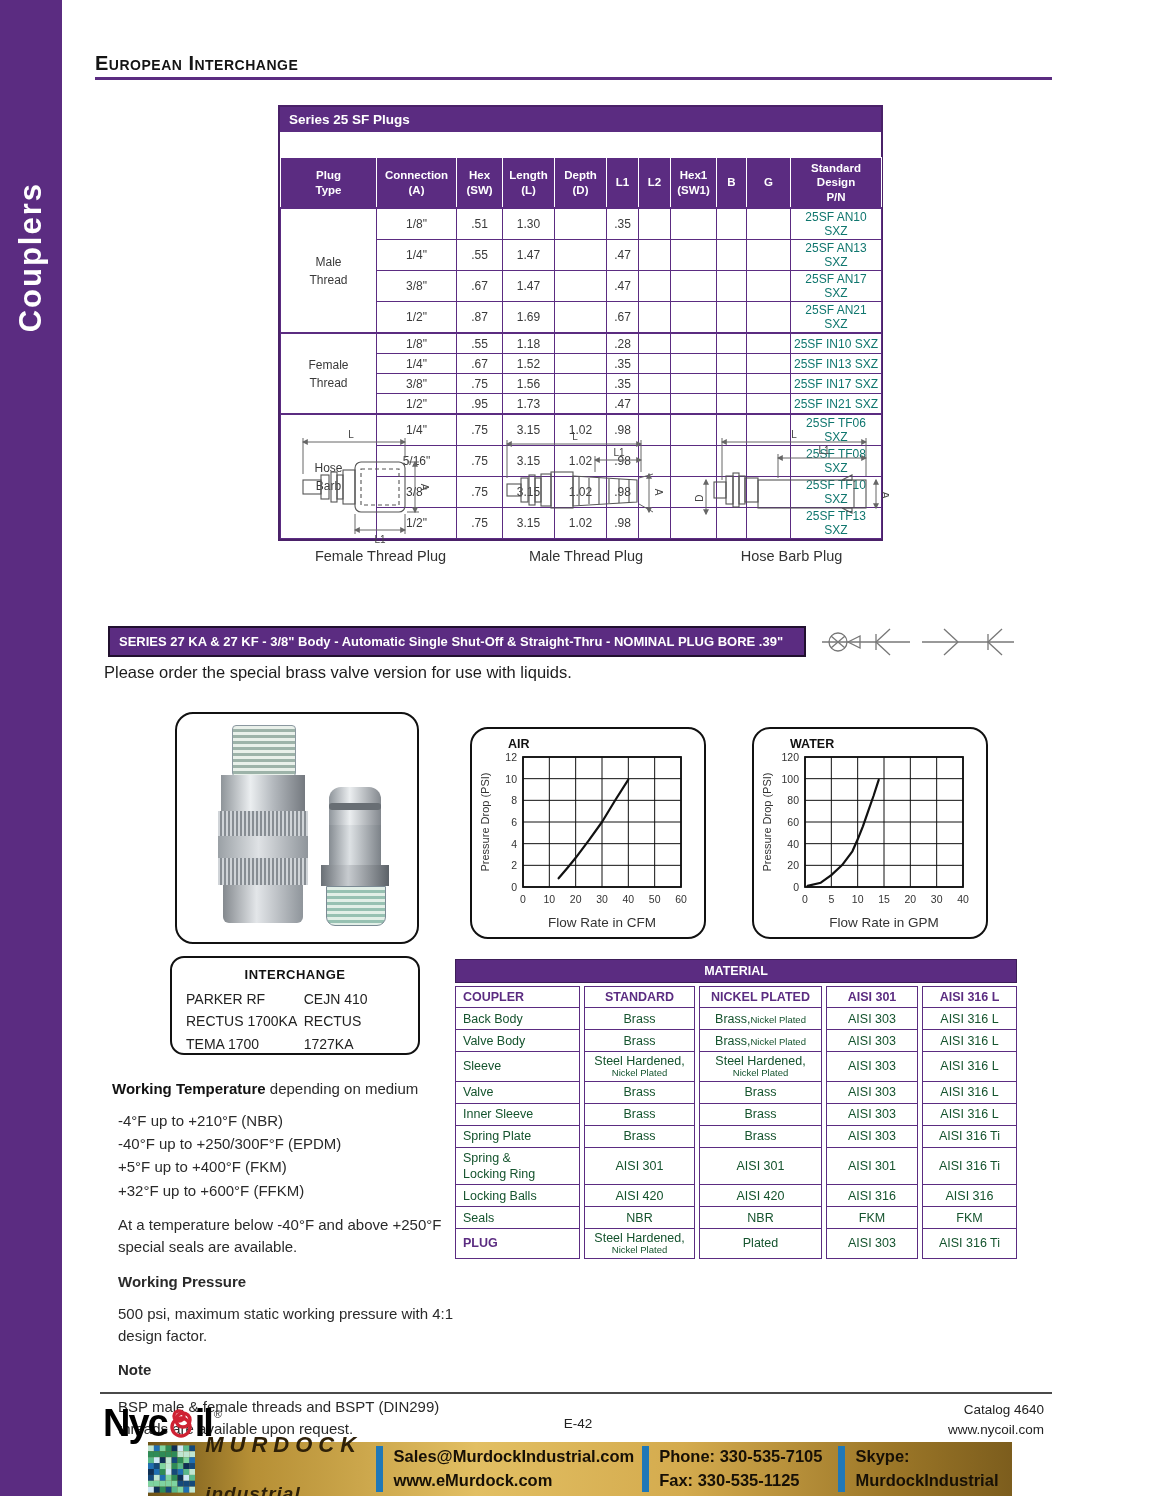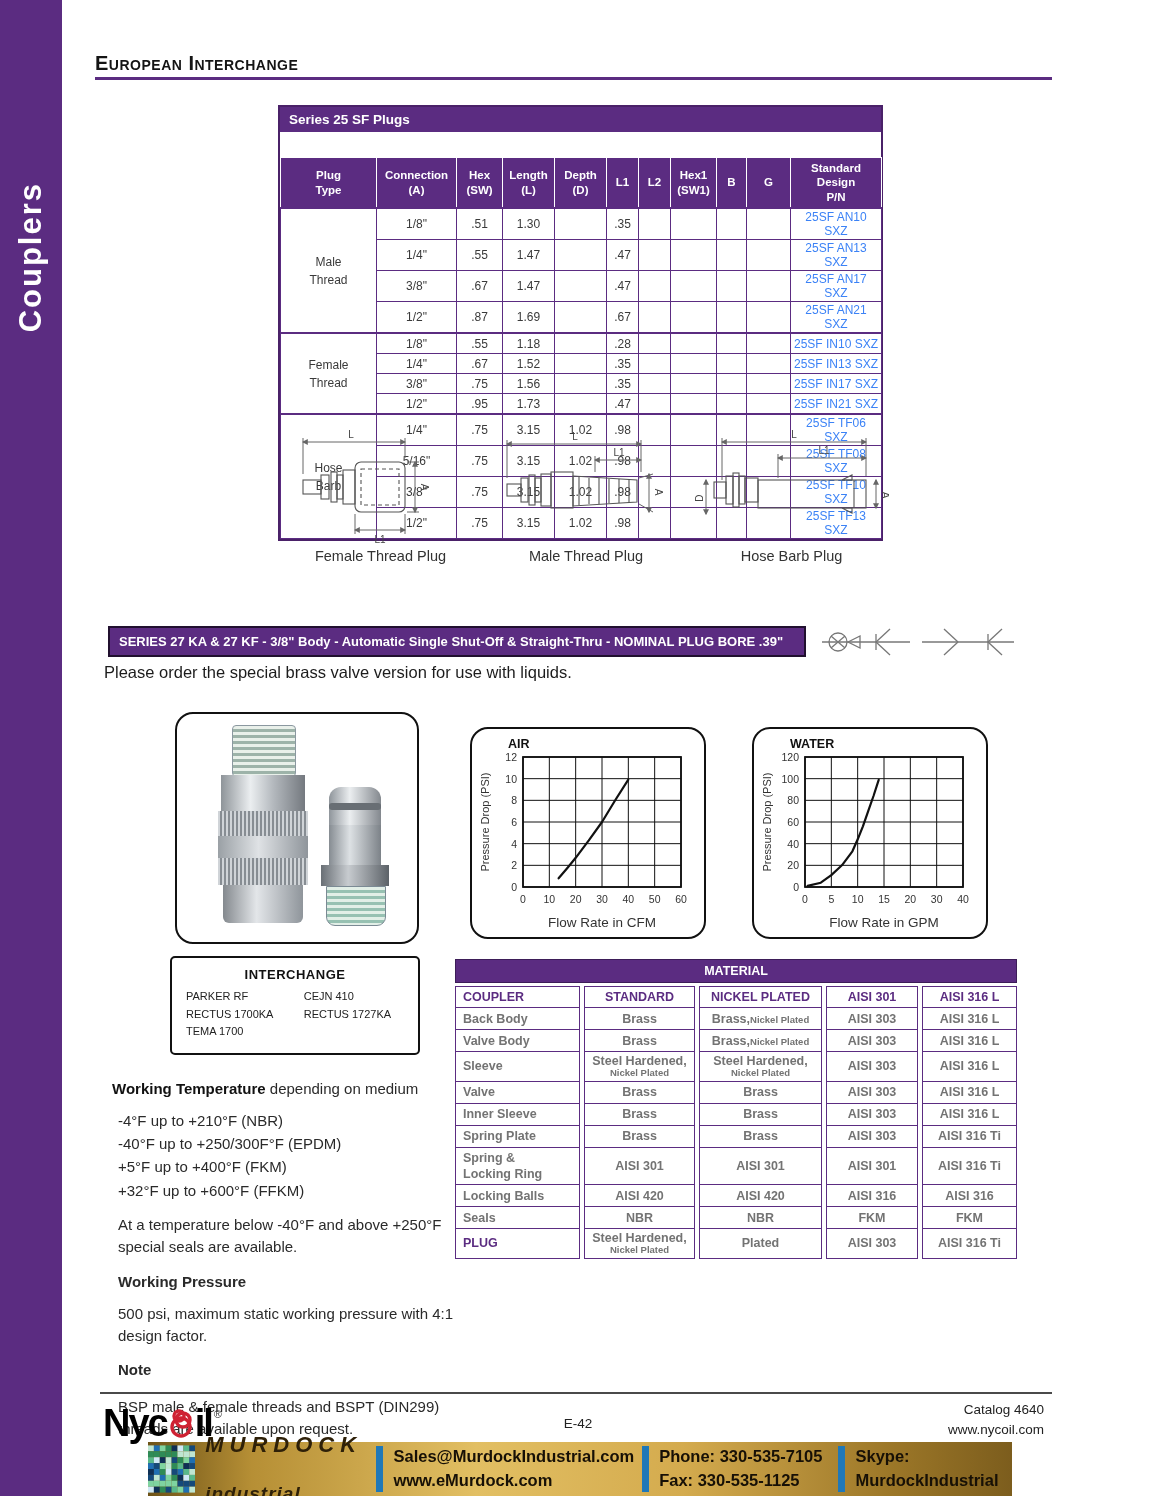--- a/index.html
+++ b/index.html
@@ -16,21 +16,21 @@
   
   .s25{position:absolute;left:278px;top:105px;width:601px;border:2px solid #4a2168;background:#fff;}
   .s25-title{background:#5B2C81;color:#fff;font-weight:bold;font-size:13.5px;padding:5px 9px;}
   .s25-spacer{height:25px;background:#fff;}
   table.s25-table{width:100%;border-collapse:collapse;table-layout:fixed;font-size:12px;}
   .s25-table th{background:#5B2C81;color:#fff;font-weight:bold;font-size:11.5px;line-height:1.25;
         padding:3px 1px;border:1.5px solid #fff;text-align:center;vertical-align:middle;}
   .s25-table td{border:1px solid #5B2C81;padding:1px 2px;text-align:center;color:#3a3a3a;height:17px;}
   .s25-table tr.grp-first td{border-top:2.5px solid #5B2C81;}
   .s25-table td.plugtype{vertical-align:middle;line-height:1.5;}
-  .s25-table td.pn{color:#3b82f6;}
+  .s25-table td.pn{color:#0f766e;}
   
   .diagrams{position:absolute;left:283px;top:428px;width:606px;display:flex;justify-content:space-between;}
   .diag{text-align:center;}
   .diag svg{display:block;}
   .diag-caption{font-size:14.5px;color:#333;margin-top:2px;text-align:center;}
   .dline{stroke:#666;stroke-width:1;fill:none;}
   .pline{stroke:#555;stroke-width:1.1;fill:none;}
   .dimtxt{font-size:10px;fill:#444;font-family:"Liberation Sans",sans-serif;}
   
   .s27-banner{position:absolute;left:108px;top:626px;width:698px;height:31px;background:#5B2C81;
@@ -52,32 +52,32 @@
   .c2-groove{left:152px;top:89px;width:52px;height:7px;background:#686e74;border-radius:3px;}
   .c2-body{left:152px;top:111px;width:52px;height:40px;background:linear-gradient(90deg,#868c92,#dde1e4 40%,#7c8288);}
   .c2-hex{left:144px;top:151px;width:68px;height:21px;background:linear-gradient(90deg,#696f75,#c7cbcf 40%,#5c6268);}
   .c2-thread{left:149px;top:172px;width:58px;height:38px;background:repeating-linear-gradient(180deg,#e2efe7 0 3px,#97c1b2 3px 6px);border:1px solid #7b8a94;border-radius:0 0 9px 9px;}
   
   .chart-box{width:232px;height:208px;}
   #airBox{left:470px;top:727px;} #waterBox{left:752px;top:727px;}
   .chart-title{position:absolute;left:36px;top:8px;font-weight:bold;font-size:12.5px;color:#111;}
   .chart-svg{position:absolute;left:4px;top:22px;}
   
-  .inter-box{left:170px;top:956px;width:246px;height:95px;border-radius:5px;}
+  .inter-box{left:170px;top:956px;width:246px;height:95px;border-radius:14px;}
   .inter-title{text-align:center;font-weight:bold;font-size:13px;letter-spacing:.5px;margin-top:9px;color:#111;}
-  .inter-cols{display:flex;padding:6px 14px 0 14px;font-size:11px;color:#222;}
+  .inter-cols{display:flex;padding:6px 14px 0 14px;font-size:14px;color:#222;}
   .inter-cols ul{list-style:none;margin:0;padding:0;line-height:1.6;}
   .inter-col1{width:54%;} .inter-col2{width:46%;}
   
   .material{position:absolute;left:455px;top:959px;width:562px;}
   .material-title{background:#5B2C81;color:#fff;text-align:center;font-weight:bold;font-size:12.5px;
         padding:4px 0;border:1px solid #3d1d58;margin-bottom:3px;}
   .material-grid{display:grid;grid-template-columns:125px 111px 123px 92px 95px;column-gap:4px;}
   .m-cell{border:1.5px solid #5B2C81;border-top:none;display:flex;flex-direction:column;justify-content:center;
-        align-items:center;text-align:center;font-size:12.5px;color:#737373;min-height:22px;padding:2px 2px;box-sizing:border-box;font-weight:bold;}
+        align-items:center;text-align:center;font-size:12.5px;color:#14532d;min-height:22px;padding:2px 2px;box-sizing:border-box;}
   .m-top{border-top:1.5px solid #5B2C81;}
   .m-head{font-weight:bold;color:#5B2C81;}
   .m-label{align-items:flex-start;text-align:left;padding-left:7px;line-height:1.3;}
   .m-plug{color:#5B2C81;font-weight:bold;}
   .m-sub{font-size:9.5px;line-height:1.1;}
   .m-subinline{font-size:9.5px;}
   
   .specs{position:absolute;left:112px;top:1078px;width:348px;font-size:15px;color:#2a2a2a;line-height:1.45;}
   .specs b{color:#111;}
   .wt-lines{margin:9px 0 0 6px;line-height:1.55;}

